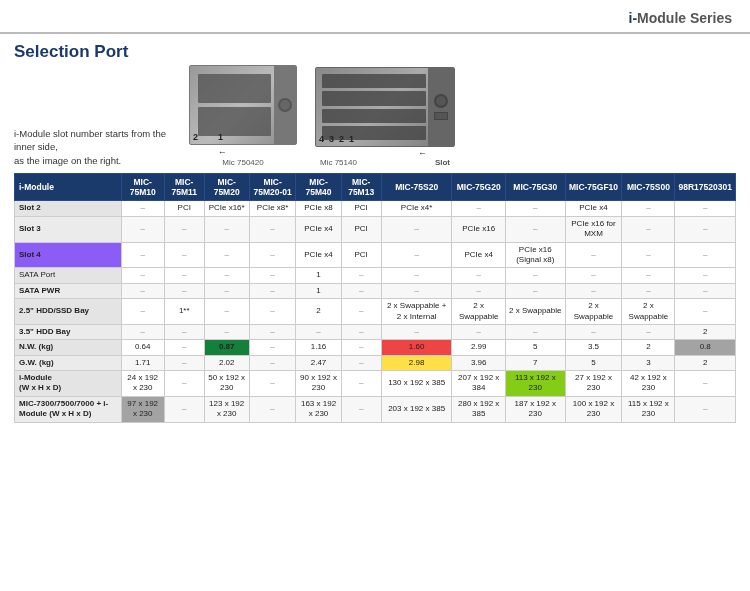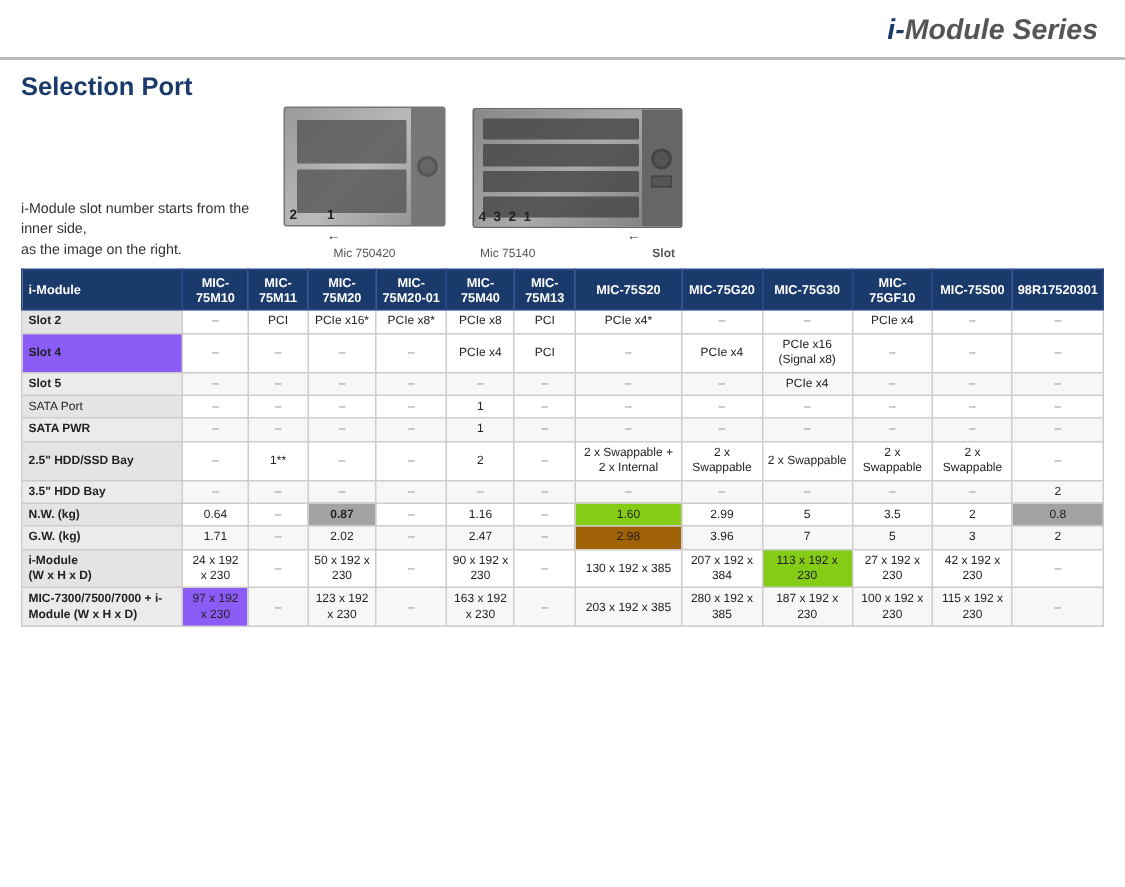--- a/index.html
+++ b/index.html
@@ -61,21 +61,21 @@
       padding-left: 4px;
     }
     tr:nth-child(even) td { background: #f7f7f7; }
     tr:nth-child(even) td.first-col { background: #e8e8e8; }
   </style>
 </head>
 <body>
 
 <div>
   <div style="text-align:right; padding: 10px 18px 6px 0; border-bottom: 2px solid #bbb;">
-    <span style="font-size:19px; font-weight:bold; font-style:italic; color:#555;">
+    <span style="font-size:14px; font-weight:bold; color:#555;">
       <span style="color:#1a3a6b;">i-</span><span>Module Series</span>
     </span>
   </div>
 </div>
 
 <div class="content">
 
   <div style="font-size:17px; font-weight:bold; color:#1a3a6b; margin-bottom:3px;">Selection Port</div>
 
   <div class="selection-area">
@@ -177,48 +177,48 @@
           <td style="background: rgb(255, 255, 255); font-size: 8px; white-space: pre-line;">PCIe x8</td>
           <td style="background: rgb(255, 255, 255); font-size: 8px; white-space: pre-line;">PCI</td>
           <td style="background: rgb(255, 255, 255); font-size: 8px; white-space: pre-line;">PCIe x4*</td>
           <td style="background: rgb(255, 255, 255); font-size: 8px; color: rgb(136, 136, 136); white-space: pre-line;">–</td>
           <td style="background: rgb(255, 255, 255); font-size: 8px; color: rgb(136, 136, 136); white-space: pre-line;">–</td>
           <td style="background: rgb(255, 255, 255); font-size: 8px; white-space: pre-line;">PCIe x4</td>
           <td style="background: rgb(255, 255, 255); font-size: 8px; color: rgb(136, 136, 136); white-space: pre-line;">–</td>
           <td style="background: rgb(255, 255, 255); font-size: 8px; color: rgb(136, 136, 136); white-space: pre-line;">–</td>
         </tr>
         <tr>
+          <td class="first-col" style="font-weight: bold; background: rgb(235, 235, 235); font-size: 8px; white-space: pre-line;">Slot 3</td>
+          <td style="background: rgb(247, 247, 247); font-size: 8px; color: rgb(136, 136, 136); white-space: pre-line;">–</td>
+          <td style="background: rgb(247, 247, 247); font-size: 8px; color: rgb(136, 136, 136); white-space: pre-line;">–</td>
+          <td style="background: rgb(247, 247, 247); font-size: 8px; color: rgb(136, 136, 136); white-space: pre-line;">–</td>
+          <td style="background: rgb(247, 247, 247); font-size: 8px; color: rgb(136, 136, 136); white-space: pre-line;">–</td>
+          <td style="background: rgb(247, 247, 247); font-size: 8px; white-space: pre-line;">PCIe x4</td>
+          <td style="background: rgb(247, 247, 247); font-size: 8px; white-space: pre-line;">PCI</td>
+          <td style="background: rgb(247, 247, 247); font-size: 8px; color: rgb(136, 136, 136); white-space: pre-line;">–</td>
+          <td style="background: rgb(247, 247, 247); font-size: 8px; white-space: pre-line;">PCIe x16</td>
+          <td style="background: rgb(247, 247, 247); font-size: 8px; color: rgb(136, 136, 136); white-space: pre-line;">–</td>
+          <td style="background: rgb(247, 247, 247); font-size: 8px; white-space: pre-line;">PCIe x16 for MXM</td>
+          <td style="background: rgb(247, 247, 247); font-size: 8px; color: rgb(136, 136, 136); white-space: pre-line;">–</td>
+          <td style="background: rgb(247, 247, 247); font-size: 8px; color: rgb(136, 136, 136); white-space: pre-line;">–</td>
+        </tr>
+        <tr>
           <td class="first-col" style="font-weight: bold; background: #8b5cf6; font-size: 8px; white-space: pre-line;">Slot 4</td>
           <td style="background: rgb(255, 255, 255); font-size: 8px; color: rgb(136, 136, 136); white-space: pre-line;">–</td>
           <td style="background: rgb(255, 255, 255); font-size: 8px; color: rgb(136, 136, 136); white-space: pre-line;">–</td>
           <td style="background: rgb(255, 255, 255); font-size: 8px; color: rgb(136, 136, 136); white-space: pre-line;">–</td>
           <td style="background: rgb(255, 255, 255); font-size: 8px; color: rgb(136, 136, 136); white-space: pre-line;">–</td>
           <td style="background: rgb(255, 255, 255); font-size: 8px; white-space: pre-line;">PCIe x4</td>
           <td style="background: rgb(255, 255, 255); font-size: 8px; white-space: pre-line;">PCI</td>
           <td style="background: rgb(255, 255, 255); font-size: 8px; color: rgb(136, 136, 136); white-space: pre-line;">–</td>
           <td style="background: rgb(255, 255, 255); font-size: 8px; white-space: pre-line;">PCIe x4</td>
           <td style="background: rgb(255, 255, 255); font-size: 8px; white-space: pre-line;">PCIe x16 (Signal x8)</td>
           <td style="background: rgb(255, 255, 255); font-size: 8px; color: rgb(136, 136, 136); white-space: pre-line;">–</td>
           <td style="background: rgb(255, 255, 255); font-size: 8px; color: rgb(136, 136, 136); white-space: pre-line;">–</td>
           <td style="background: rgb(255, 255, 255); font-size: 8px; color: rgb(136, 136, 136); white-space: pre-line;">–</td>
-        </tr>
-        <tr>
-          <td class="first-col" style="font-weight: bold; background: rgb(235, 235, 235); font-size: 8px; white-space: pre-line;">Slot 5</td>
-          <td style="background: rgb(247, 247, 247); font-size: 8px; color: rgb(136, 136, 136); white-space: pre-line;">–</td>
-          <td style="background: rgb(247, 247, 247); font-size: 8px; color: rgb(136, 136, 136); white-space: pre-line;">–</td>
-          <td style="background: rgb(247, 247, 247); font-size: 8px; color: rgb(136, 136, 136); white-space: pre-line;">–</td>
-          <td style="background: rgb(247, 247, 247); font-size: 8px; color: rgb(136, 136, 136); white-space: pre-line;">–</td>
-          <td style="background: rgb(247, 247, 247); font-size: 8px; color: rgb(136, 136, 136); white-space: pre-line;">–</td>
-          <td style="background: rgb(247, 247, 247); font-size: 8px; color: rgb(136, 136, 136); white-space: pre-line;">–</td>
-          <td style="background: rgb(247, 247, 247); font-size: 8px; color: rgb(136, 136, 136); white-space: pre-line;">–</td>
-          <td style="background: rgb(247, 247, 247); font-size: 8px; color: rgb(136, 136, 136); white-space: pre-line;">–</td>
-          <td style="background: rgb(247, 247, 247); font-size: 8px; white-space: pre-line;">PCIe x4</td>
-          <td style="background: rgb(247, 247, 247); font-size: 8px; color: rgb(136, 136, 136); white-space: pre-line;">–</td>
-          <td style="background: rgb(247, 247, 247); font-size: 8px; color: rgb(136, 136, 136); white-space: pre-line;">–</td>
-          <td style="background: rgb(247, 247, 247); font-size: 8px; color: rgb(136, 136, 136); white-space: pre-line;">–</td>
         </tr>
         <tr>
           <td class="first-col" style="font-weight: normal; background: rgb(228, 228, 228); font-size: 8px; white-space: pre-line;">SATA Port</td>
           <td style="background: rgb(255, 255, 255); font-size: 8px; color: rgb(136, 136, 136); white-space: pre-line;">–</td>
           <td style="background: rgb(255, 255, 255); font-size: 8px; color: rgb(136, 136, 136); white-space: pre-line;">–</td>
           <td style="background: rgb(255, 255, 255); font-size: 8px; color: rgb(136, 136, 136); white-space: pre-line;">–</td>
           <td style="background: rgb(255, 255, 255); font-size: 8px; color: rgb(136, 136, 136); white-space: pre-line;">–</td>
           <td style="background: rgb(255, 255, 255); font-size: 8px; white-space: pre-line;">1</td>
           <td style="background: rgb(255, 255, 255); font-size: 8px; color: rgb(136, 136, 136); white-space: pre-line;">–</td>
           <td style="background: rgb(255, 255, 255); font-size: 8px; color: rgb(136, 136, 136); white-space: pre-line;">–</td>
@@ -270,40 +270,40 @@
           <td style="background: rgb(247, 247, 247); font-size: 8px; color: rgb(136, 136, 136); white-space: pre-line;">–</td>
           <td style="background: rgb(247, 247, 247); font-size: 8px; color: rgb(136, 136, 136); white-space: pre-line;">–</td>
           <td style="background: rgb(247, 247, 247); font-size: 8px; color: rgb(136, 136, 136); white-space: pre-line;">–</td>
           <td style="background: rgb(247, 247, 247); font-size: 8px; color: rgb(136, 136, 136); white-space: pre-line;">–</td>
           <td style="background: rgb(247, 247, 247); font-size: 8px; white-space: pre-line;">2</td>
         </tr>
         <tr>
           <td class="first-col" style="font-weight: bold; background: rgb(228, 228, 228); font-size: 8px; white-space: pre-line;">N.W. (kg)</td>
           <td style="background: rgb(255, 255, 255); font-size: 8px; white-space: pre-line;">0.64</td>
           <td style="background: rgb(255, 255, 255); font-size: 8px; color: rgb(136, 136, 136); white-space: pre-line;">–</td>
-          <td style="background: #a3a3a3; font-size: 8px; white-space: pre-line; font-weight: bold;">0.87</td>
+          <td style="background: #15803d; font-size: 8px; white-space: pre-line; font-weight: bold;">0.87</td>
           <td style="background: rgb(255, 255, 255); font-size: 8px; color: rgb(136, 136, 136); white-space: pre-line;">–</td>
           <td style="background: rgb(255, 255, 255); font-size: 8px; white-space: pre-line;">1.16</td>
           <td style="background: rgb(255, 255, 255); font-size: 8px; color: rgb(136, 136, 136); white-space: pre-line;">–</td>
-          <td style="background: #84cc16; font-size: 8px; white-space: pre-line;">1.60</td>
+          <td style="background: #ef4444; font-size: 8px; white-space: pre-line;">1.60</td>
           <td style="background: rgb(255, 255, 255); font-size: 8px; white-space: pre-line;">2.99</td>
           <td style="background: rgb(255, 255, 255); font-size: 8px; white-space: pre-line;">5</td>
           <td style="background: rgb(255, 255, 255); font-size: 8px; white-space: pre-line;">3.5</td>
           <td style="background: rgb(255, 255, 255); font-size: 8px; white-space: pre-line;">2</td>
           <td style="background: #a3a3a3; font-size: 8px; white-space: pre-line;">0.8</td>
         </tr>
         <tr>
           <td class="first-col" style="font-weight: bold; background: rgb(235, 235, 235); font-size: 8px; white-space: pre-line;">G.W. (kg)</td>
           <td style="background: rgb(247, 247, 247); font-size: 8px; white-space: pre-line;">1.71</td>
           <td style="background: rgb(247, 247, 247); font-size: 8px; color: rgb(136, 136, 136); white-space: pre-line;">–</td>
           <td style="background: rgb(247, 247, 247); font-size: 8px; white-space: pre-line;">2.02</td>
           <td style="background: rgb(247, 247, 247); font-size: 8px; color: rgb(136, 136, 136); white-space: pre-line;">–</td>
           <td style="background: rgb(247, 247, 247); font-size: 8px; white-space: pre-line;">2.47</td>
           <td style="background: rgb(247, 247, 247); font-size: 8px; color: rgb(136, 136, 136); white-space: pre-line;">–</td>
-          <td style="background: #a16207; font-size: 8px; white-space: pre-line;">2.98</td>
+          <td style="background: #fde047; font-size: 8px; white-space: pre-line;">2.98</td>
           <td style="background: rgb(247, 247, 247); font-size: 8px; white-space: pre-line;">3.96</td>
           <td style="background: rgb(247, 247, 247); font-size: 8px; white-space: pre-line;">7</td>
           <td style="background: rgb(247, 247, 247); font-size: 8px; white-space: pre-line;">5</td>
           <td style="background: rgb(247, 247, 247); font-size: 8px; white-space: pre-line;">3</td>
           <td style="background: rgb(247, 247, 247); font-size: 8px; white-space: pre-line;">2</td>
         </tr>
         <tr>
           <td class="first-col" style="font-weight: bold; background: rgb(228, 228, 228); font-size: 8px; white-space: pre-line;">i-Module
 (W x H x D)</td>
           <td style="background: rgb(255, 255, 255); font-size: 8px; white-space: pre-line;">24 x 192 x 230</td>
@@ -314,21 +314,21 @@
           <td style="background: rgb(255, 255, 255); font-size: 8px; color: rgb(136, 136, 136); white-space: pre-line;">–</td>
           <td style="background: rgb(255, 255, 255); font-size: 8px; white-space: pre-line;">130 x 192 x 385</td>
           <td style="background: rgb(255, 255, 255); font-size: 8px; white-space: pre-line;">207 x 192 x 384</td>
           <td style="background: #84cc16; font-size: 8px; white-space: pre-line;">113 x 192 x 230</td>
           <td style="background: rgb(255, 255, 255); font-size: 8px; white-space: pre-line;">27 x 192 x 230</td>
           <td style="background: rgb(255, 255, 255); font-size: 8px; white-space: pre-line;">42 x 192 x 230</td>
           <td style="background: rgb(255, 255, 255); font-size: 8px; color: rgb(136, 136, 136); white-space: pre-line;">–</td>
         </tr>
         <tr>
           <td class="first-col" style="font-weight: bold; background: rgb(235, 235, 235); font-size: 8px; white-space: pre-line;">MIC-7300/7500/7000 + i-Module (W x H x D)</td>
-          <td style="background: #8b5cf6; font-size: 8px; white-space: pre-line;">97 x 192 x 230</td>
+          <td style="background: #a3a3a3; font-size: 8px; white-space: pre-line;">97 x 192 x 230</td>
           <td style="background: rgb(247, 247, 247); font-size: 8px; color: rgb(136, 136, 136); white-space: pre-line;">–</td>
           <td style="background: rgb(247, 247, 247); font-size: 8px; white-space: pre-line;">123 x 192 x 230</td>
           <td style="background: rgb(247, 247, 247); font-size: 8px; color: rgb(136, 136, 136); white-space: pre-line;">–</td>
           <td style="background: rgb(247, 247, 247); font-size: 8px; white-space: pre-line;">163 x 192 x 230</td>
           <td style="background: rgb(247, 247, 247); font-size: 8px; color: rgb(136, 136, 136); white-space: pre-line;">–</td>
           <td style="background: rgb(247, 247, 247); font-size: 8px; white-space: pre-line;">203 x 192 x 385</td>
           <td style="background: rgb(247, 247, 247); font-size: 8px; white-space: pre-line;">280 x 192 x 385</td>
           <td style="background: rgb(247, 247, 247); font-size: 8px; white-space: pre-line;">187 x 192 x 230</td>
           <td style="background: rgb(247, 247, 247); font-size: 8px; white-space: pre-line;">100 x 192 x 230</td>
           <td style="background: rgb(247, 247, 247); font-size: 8px; white-space: pre-line;">115 x 192 x 230</td>

